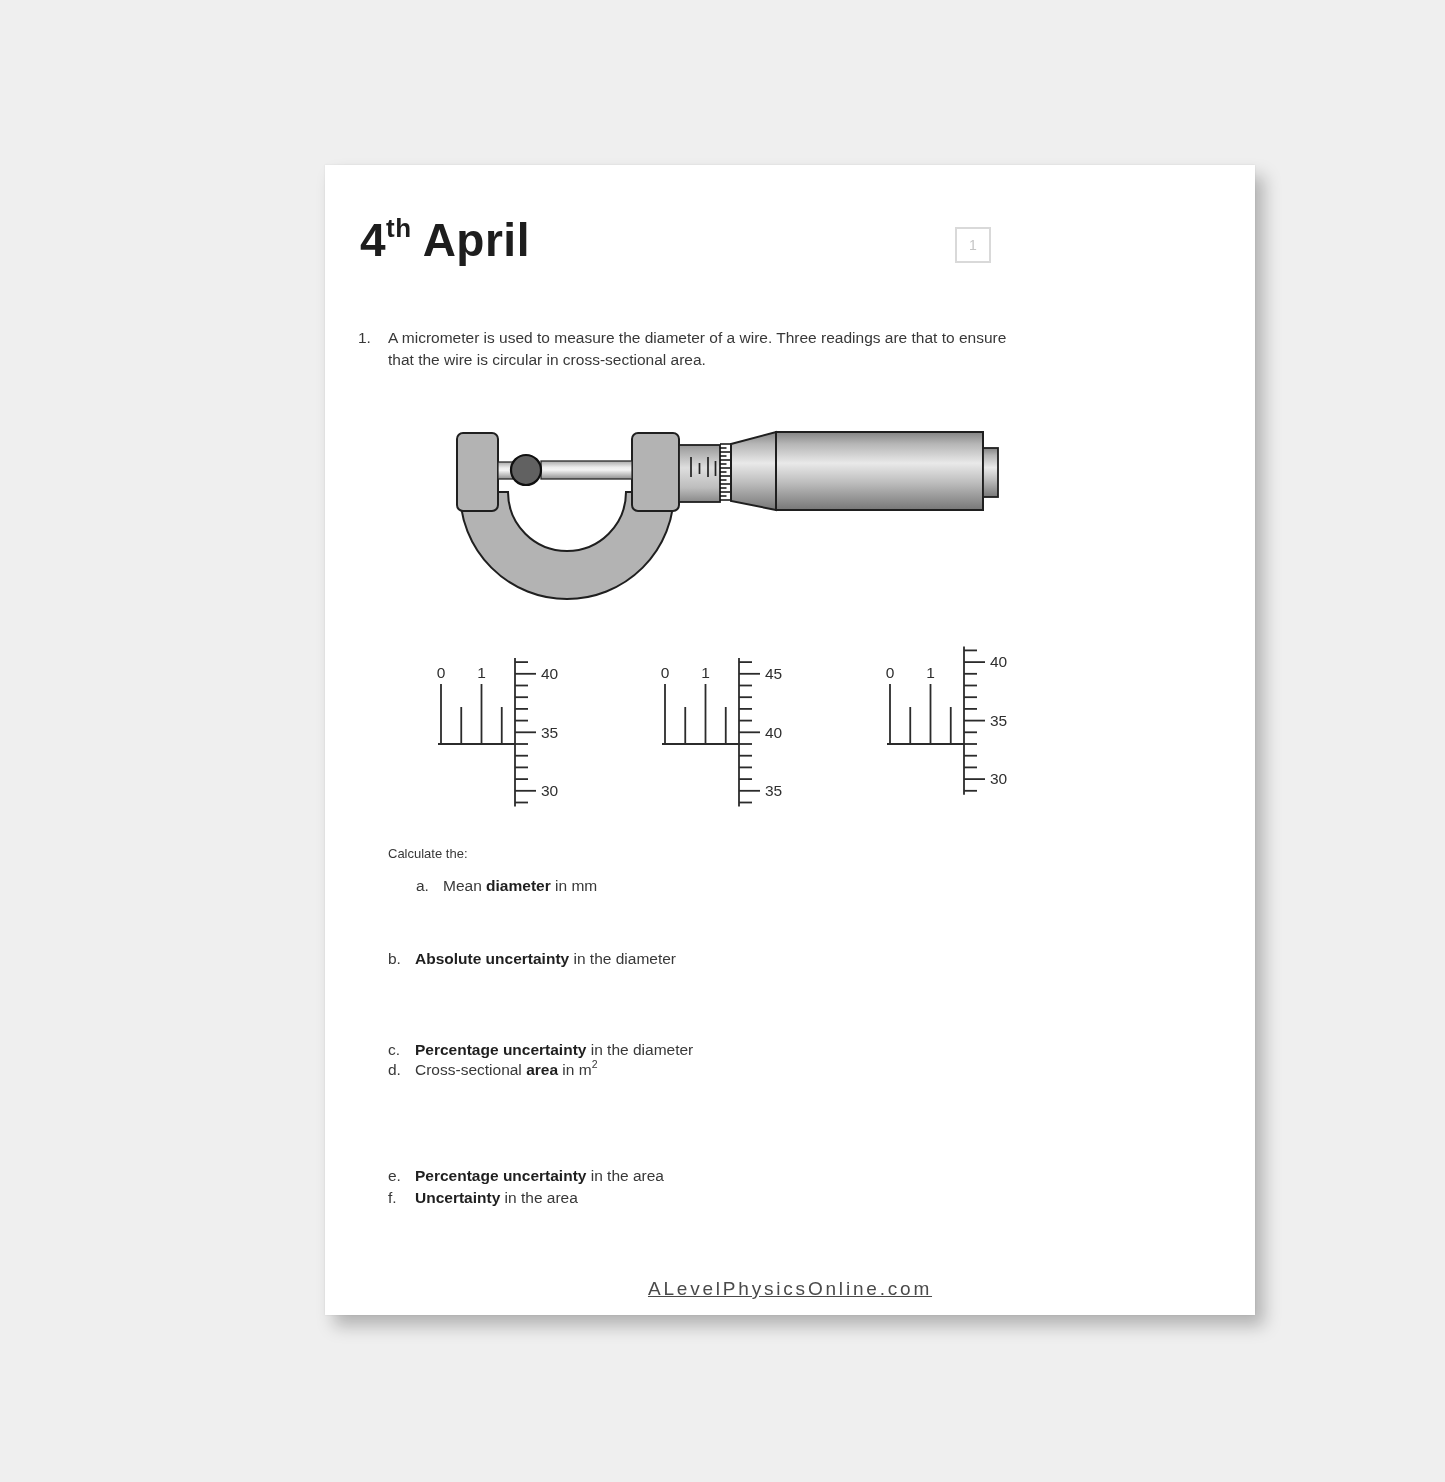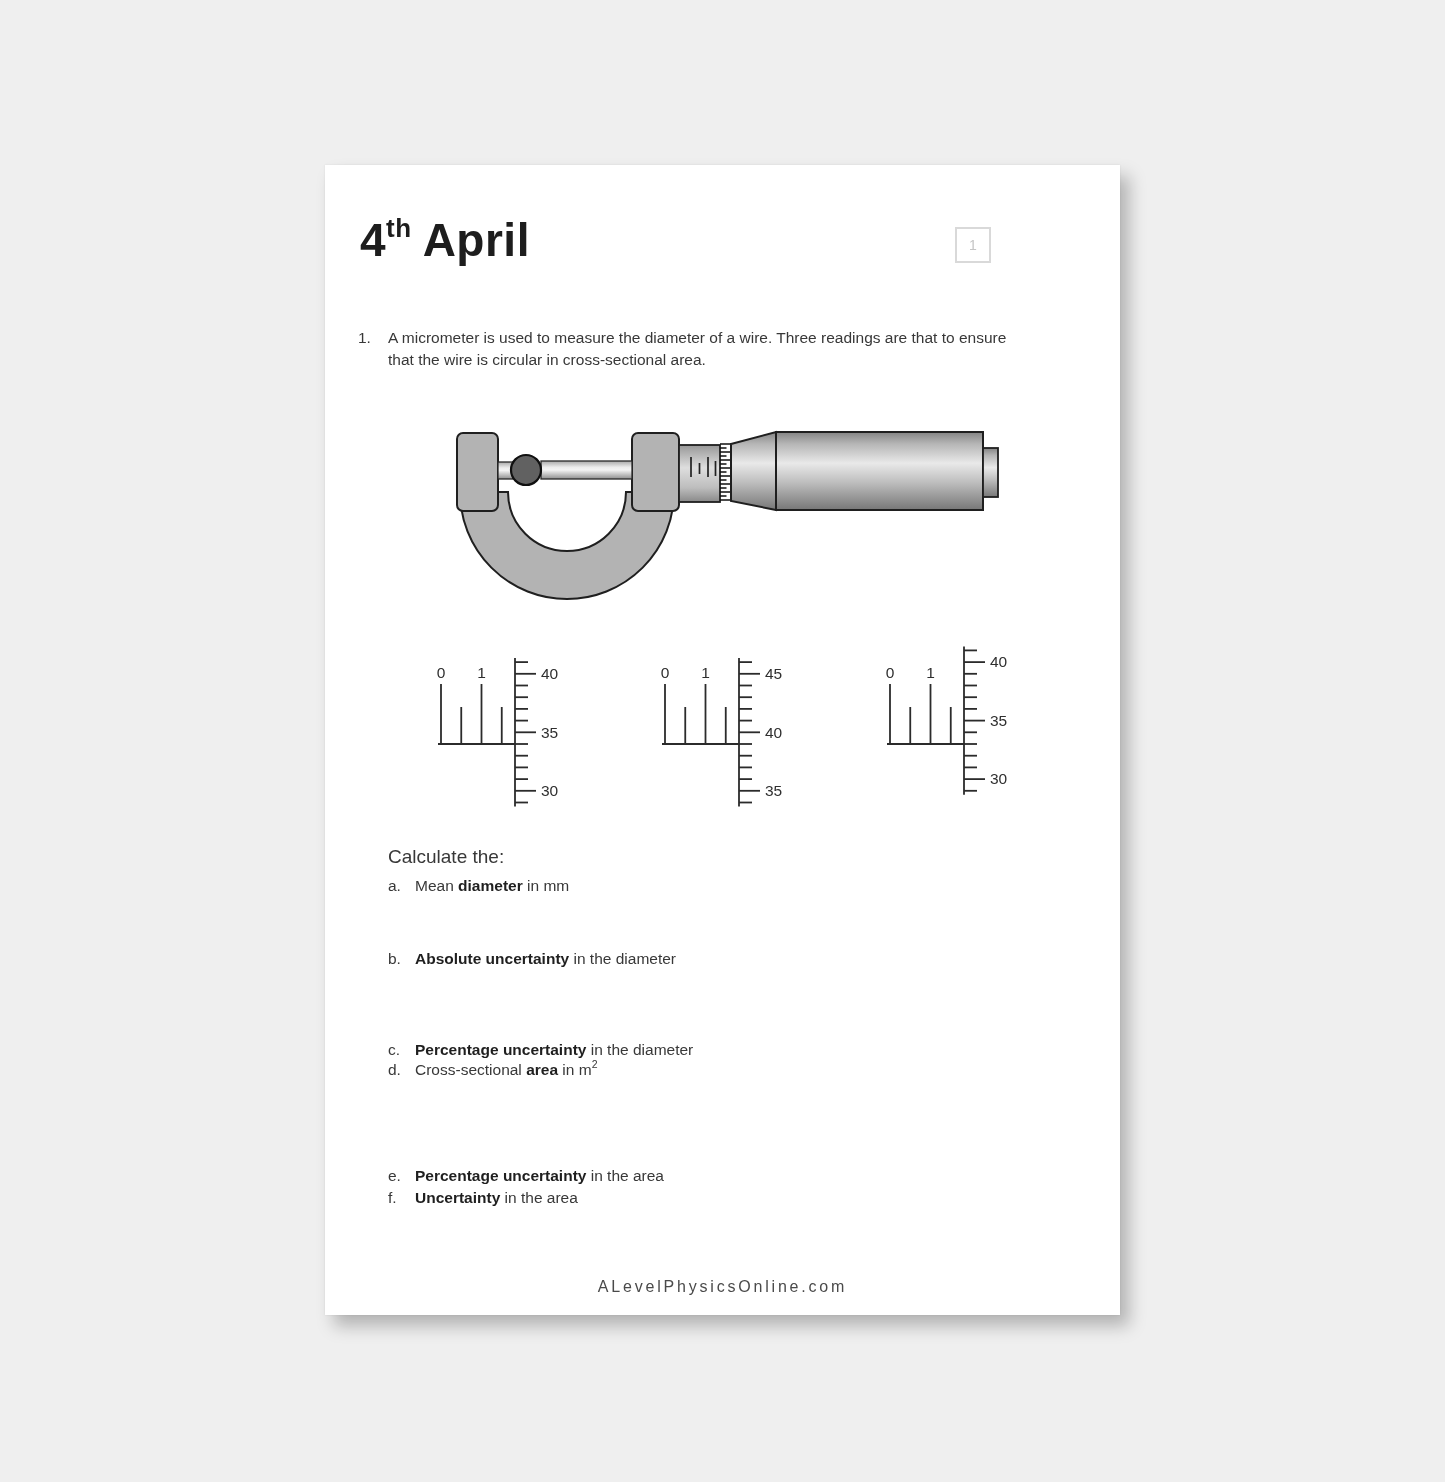--- a/index.html
+++ b/index.html
@@ -6,21 +6,21 @@
   body{
     width:1445px;height:1482px;
     background:#efefef;
     overflow:hidden;
     position:relative;
     font-family:"Liberation Sans",sans-serif;
     color:#383838;
   }
   .page{
     position:absolute;left:325px;top:165px;
-    width:795px;height:1150px;
+    width:930px;height:1150px;
     background:#ffffff;
     box-shadow:0 0 2px rgba(0,0,0,.08), 9px 11px 16px rgba(0,0,0,.25);
   }
   .title{
     position:absolute;left:35px;top:52px;
     font-size:46px;font-weight:bold;color:#1d1d1d;
     letter-spacing:.5px;line-height:1;
   }
   .title .ord{
     font-size:26px;vertical-align:top;position:relative;top:-2px;
@@ -35,31 +35,31 @@
   .question{
     position:absolute;left:33px;top:162px;
     display:flex;font-size:15.5px;line-height:21.5px;
   }
   .question .qnum{width:30px;flex:0 0 30px;}
   .question .qtext{width:625px;}
   .micrometer{position:absolute;left:123px;top:260px;}
   .scales{position:absolute;left:0;top:472px;}
   .scales text{font-family:"Liberation Sans",sans-serif;font-size:15.5px;fill:#2f2f2f;}
   .calc-heading{
-    position:absolute;left:63px;top:681px;font-size:19px;
+    position:absolute;left:63px;top:681px;font-size:13px;
   }
   .calc-item{
     position:absolute;left:63px;font-size:15.5px;white-space:nowrap;
   }
   .calc-item .letter{display:inline-block;width:27px;}
   .calc-item b{color:#1f1f1f;}
   .calc-item sup{font-size:10.5px;position:relative;top:-1px;}
   .footer{
     position:absolute;left:0;top:1113px;width:100%;
-    text-align:center;font-size:16px;letter-spacing:2.8px;color:#4a4a4a;
+    text-align:center;font-size:19px;letter-spacing:2.8px;color:#4a4a4a;text-decoration:underline;
   }
 </style>
 </head>
 <body>
 
 <div class="page">
 
   <div class="title"><span>4</span><span class="ord">th</span><span class="month">April</span></div>
 
   <div class="pagenum-box">
@@ -194,21 +194,21 @@
         <line x1="585.25" y1="107" x2="585.25" y2="70" stroke="#2b2b2b" stroke-width="1.8"></line>
         <line x1="605.5" y1="107" x2="605.5" y2="47" stroke="#2b2b2b" stroke-width="1.8"></line>
         <line x1="625.75" y1="107" x2="625.75" y2="70" stroke="#2b2b2b" stroke-width="1.8"></line>
         <text x="565" y="41" text-anchor="middle">0</text>
         <text x="605.5" y="41" text-anchor="middle">1</text>
       </g>
     </svg>
 
   <div class="calc-heading">Calculate the:</div>
   <div id="calc-list">
-      <div class="calc-item" style="top: 712px;"><span class="letter">a.</span><span>Mean </span><b>diameter</b><span> in mm</span></div>
+      <div class="calc-item" style="top: 712px; margin-left: 28px;"><span class="letter">a.</span><span>Mean </span><b>diameter</b><span> in mm</span></div>
       <div class="calc-item" style="top: 773px; margin-top: 12px;"><span class="letter">b.</span><b>Absolute uncertainty</b><span> in the diameter</span></div>
       <div class="calc-item" style="top: 876px;"><span class="letter">c.</span><b>Percentage uncertainty</b><span> in the diameter</span></div>
       <div class="calc-item" style="top: 894px;"><span class="letter">d.</span><span>Cross-sectional </span><b>area</b><span> in m</span><sup>2</sup></div>
       <div class="calc-item" style="top: 1002px;"><span class="letter">e.</span><b>Percentage uncertainty</b><span> in the area</span></div>
       <div class="calc-item" style="top: 1024px;"><span class="letter">f.</span><b>Uncertainty</b><span> in the area</span></div>
     </div>
 
   <div class="footer">ALevelPhysicsOnline.com</div>
 </div>
 

